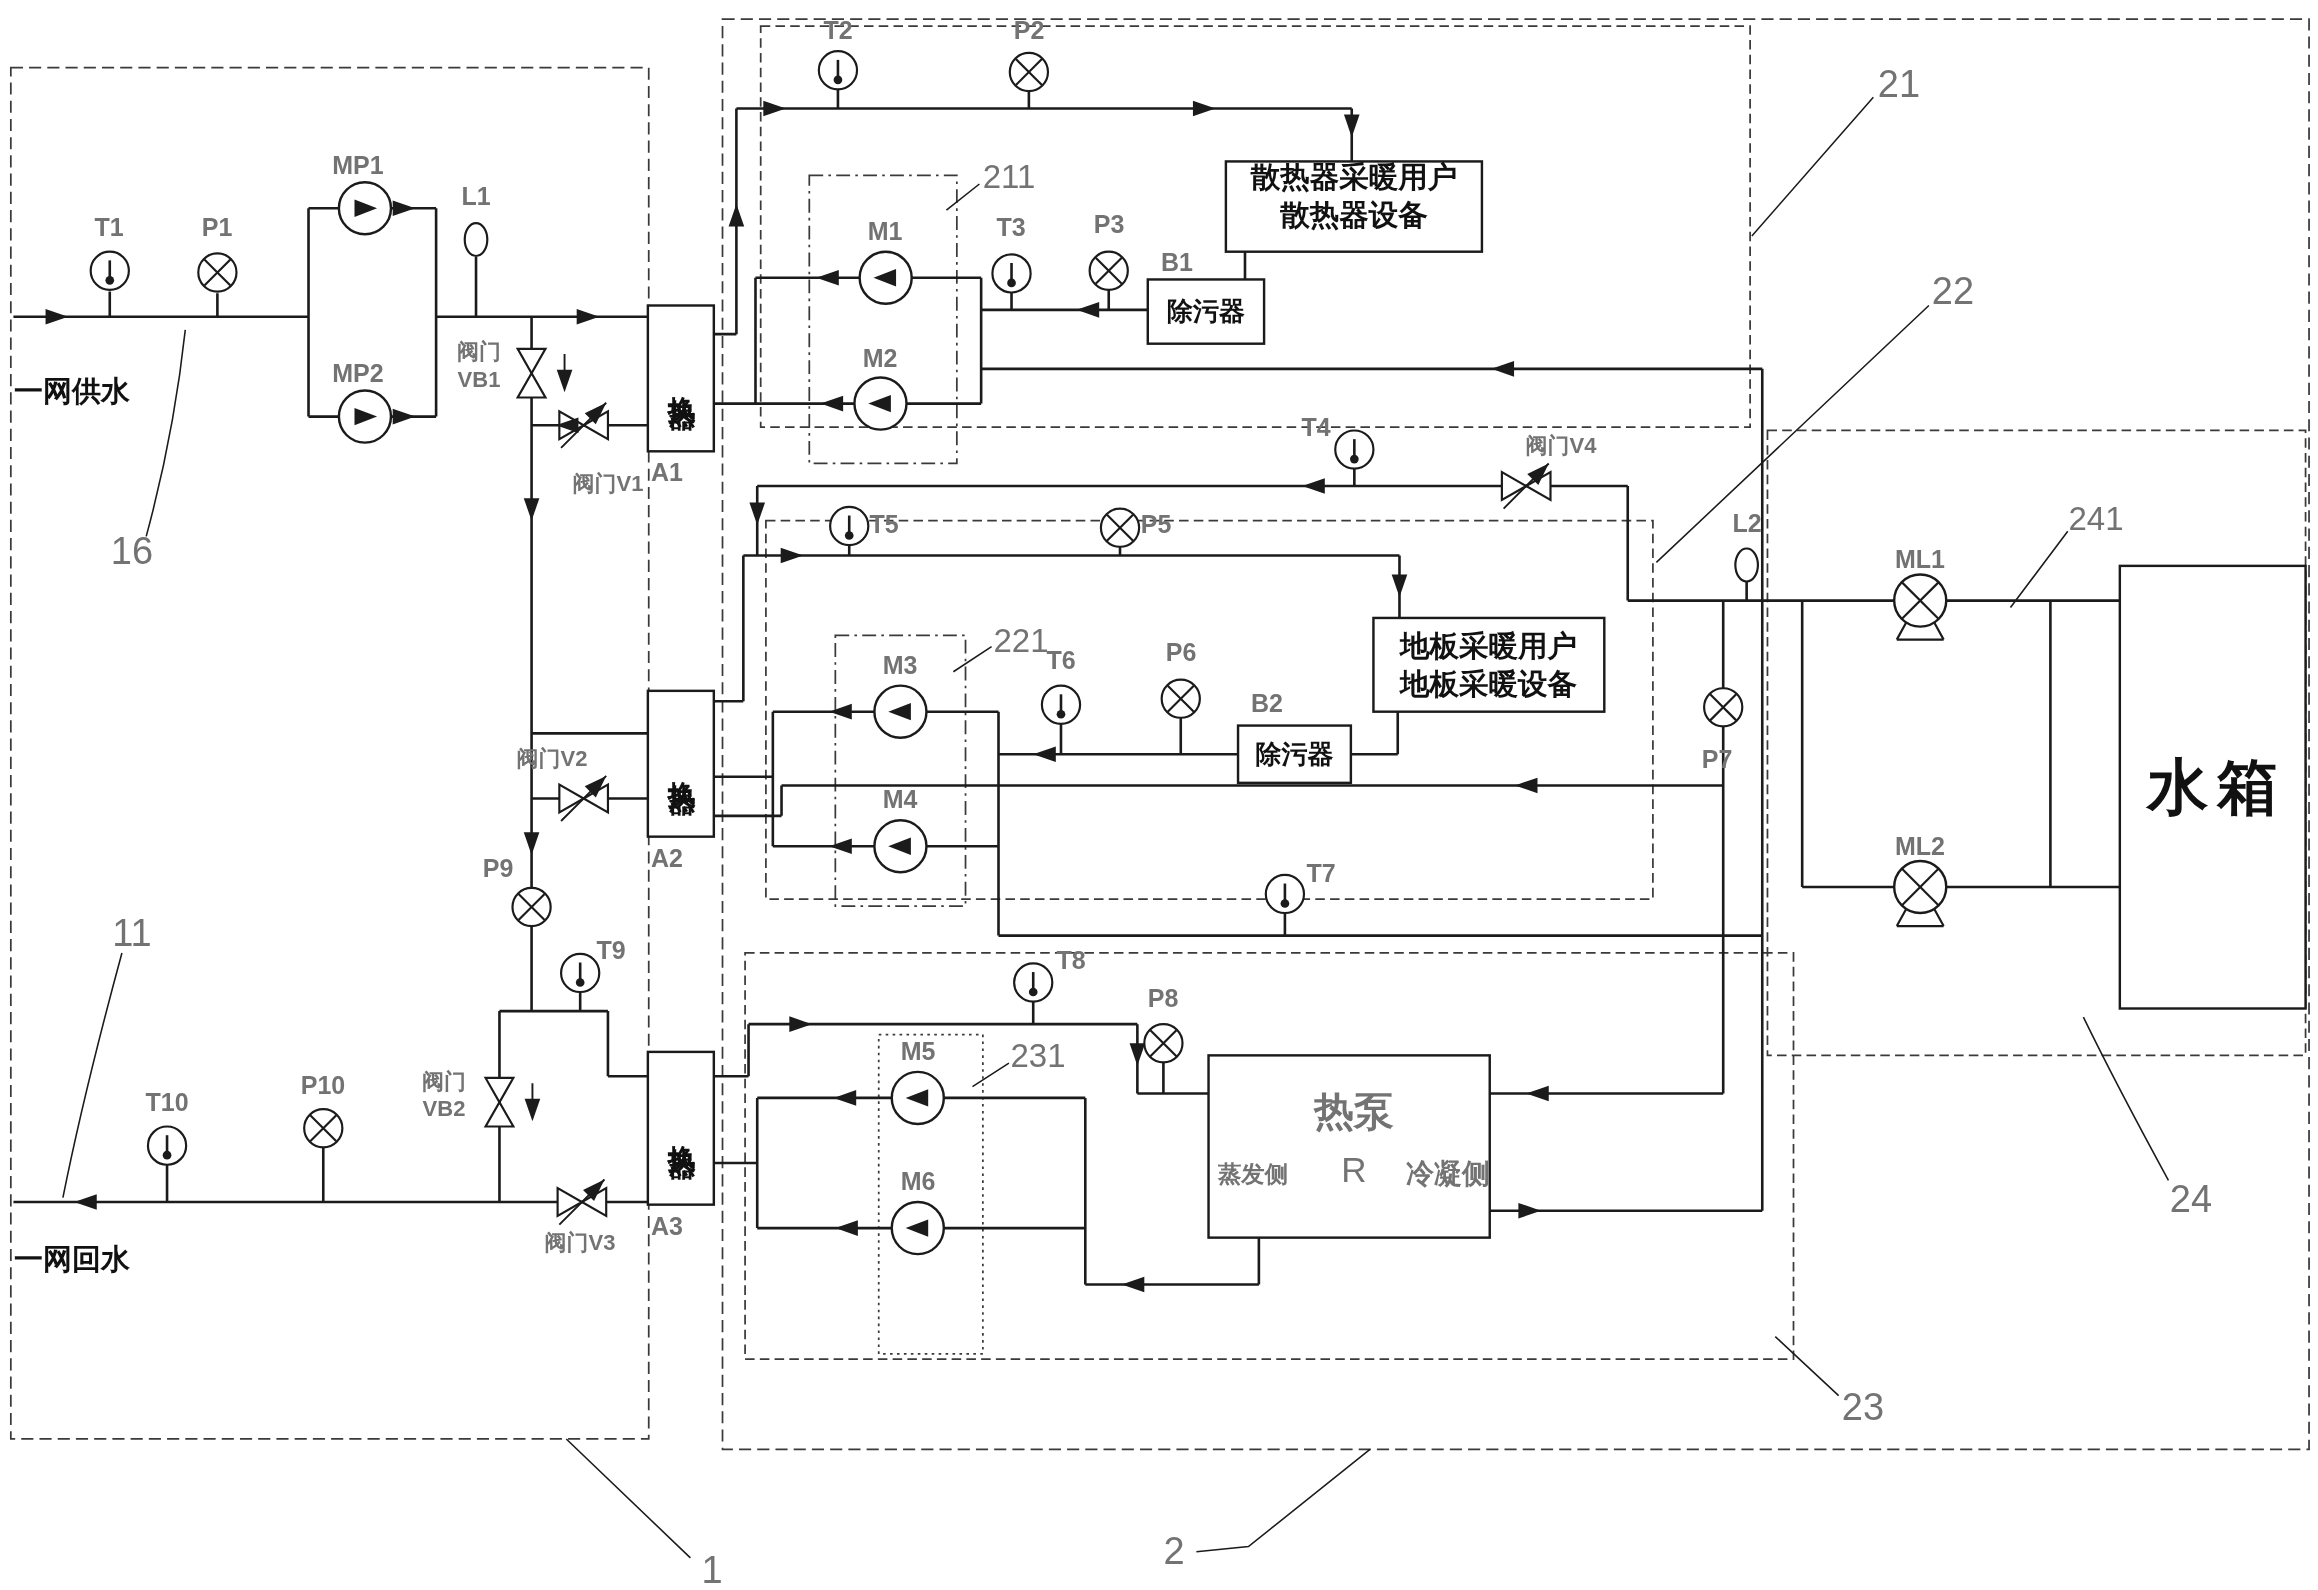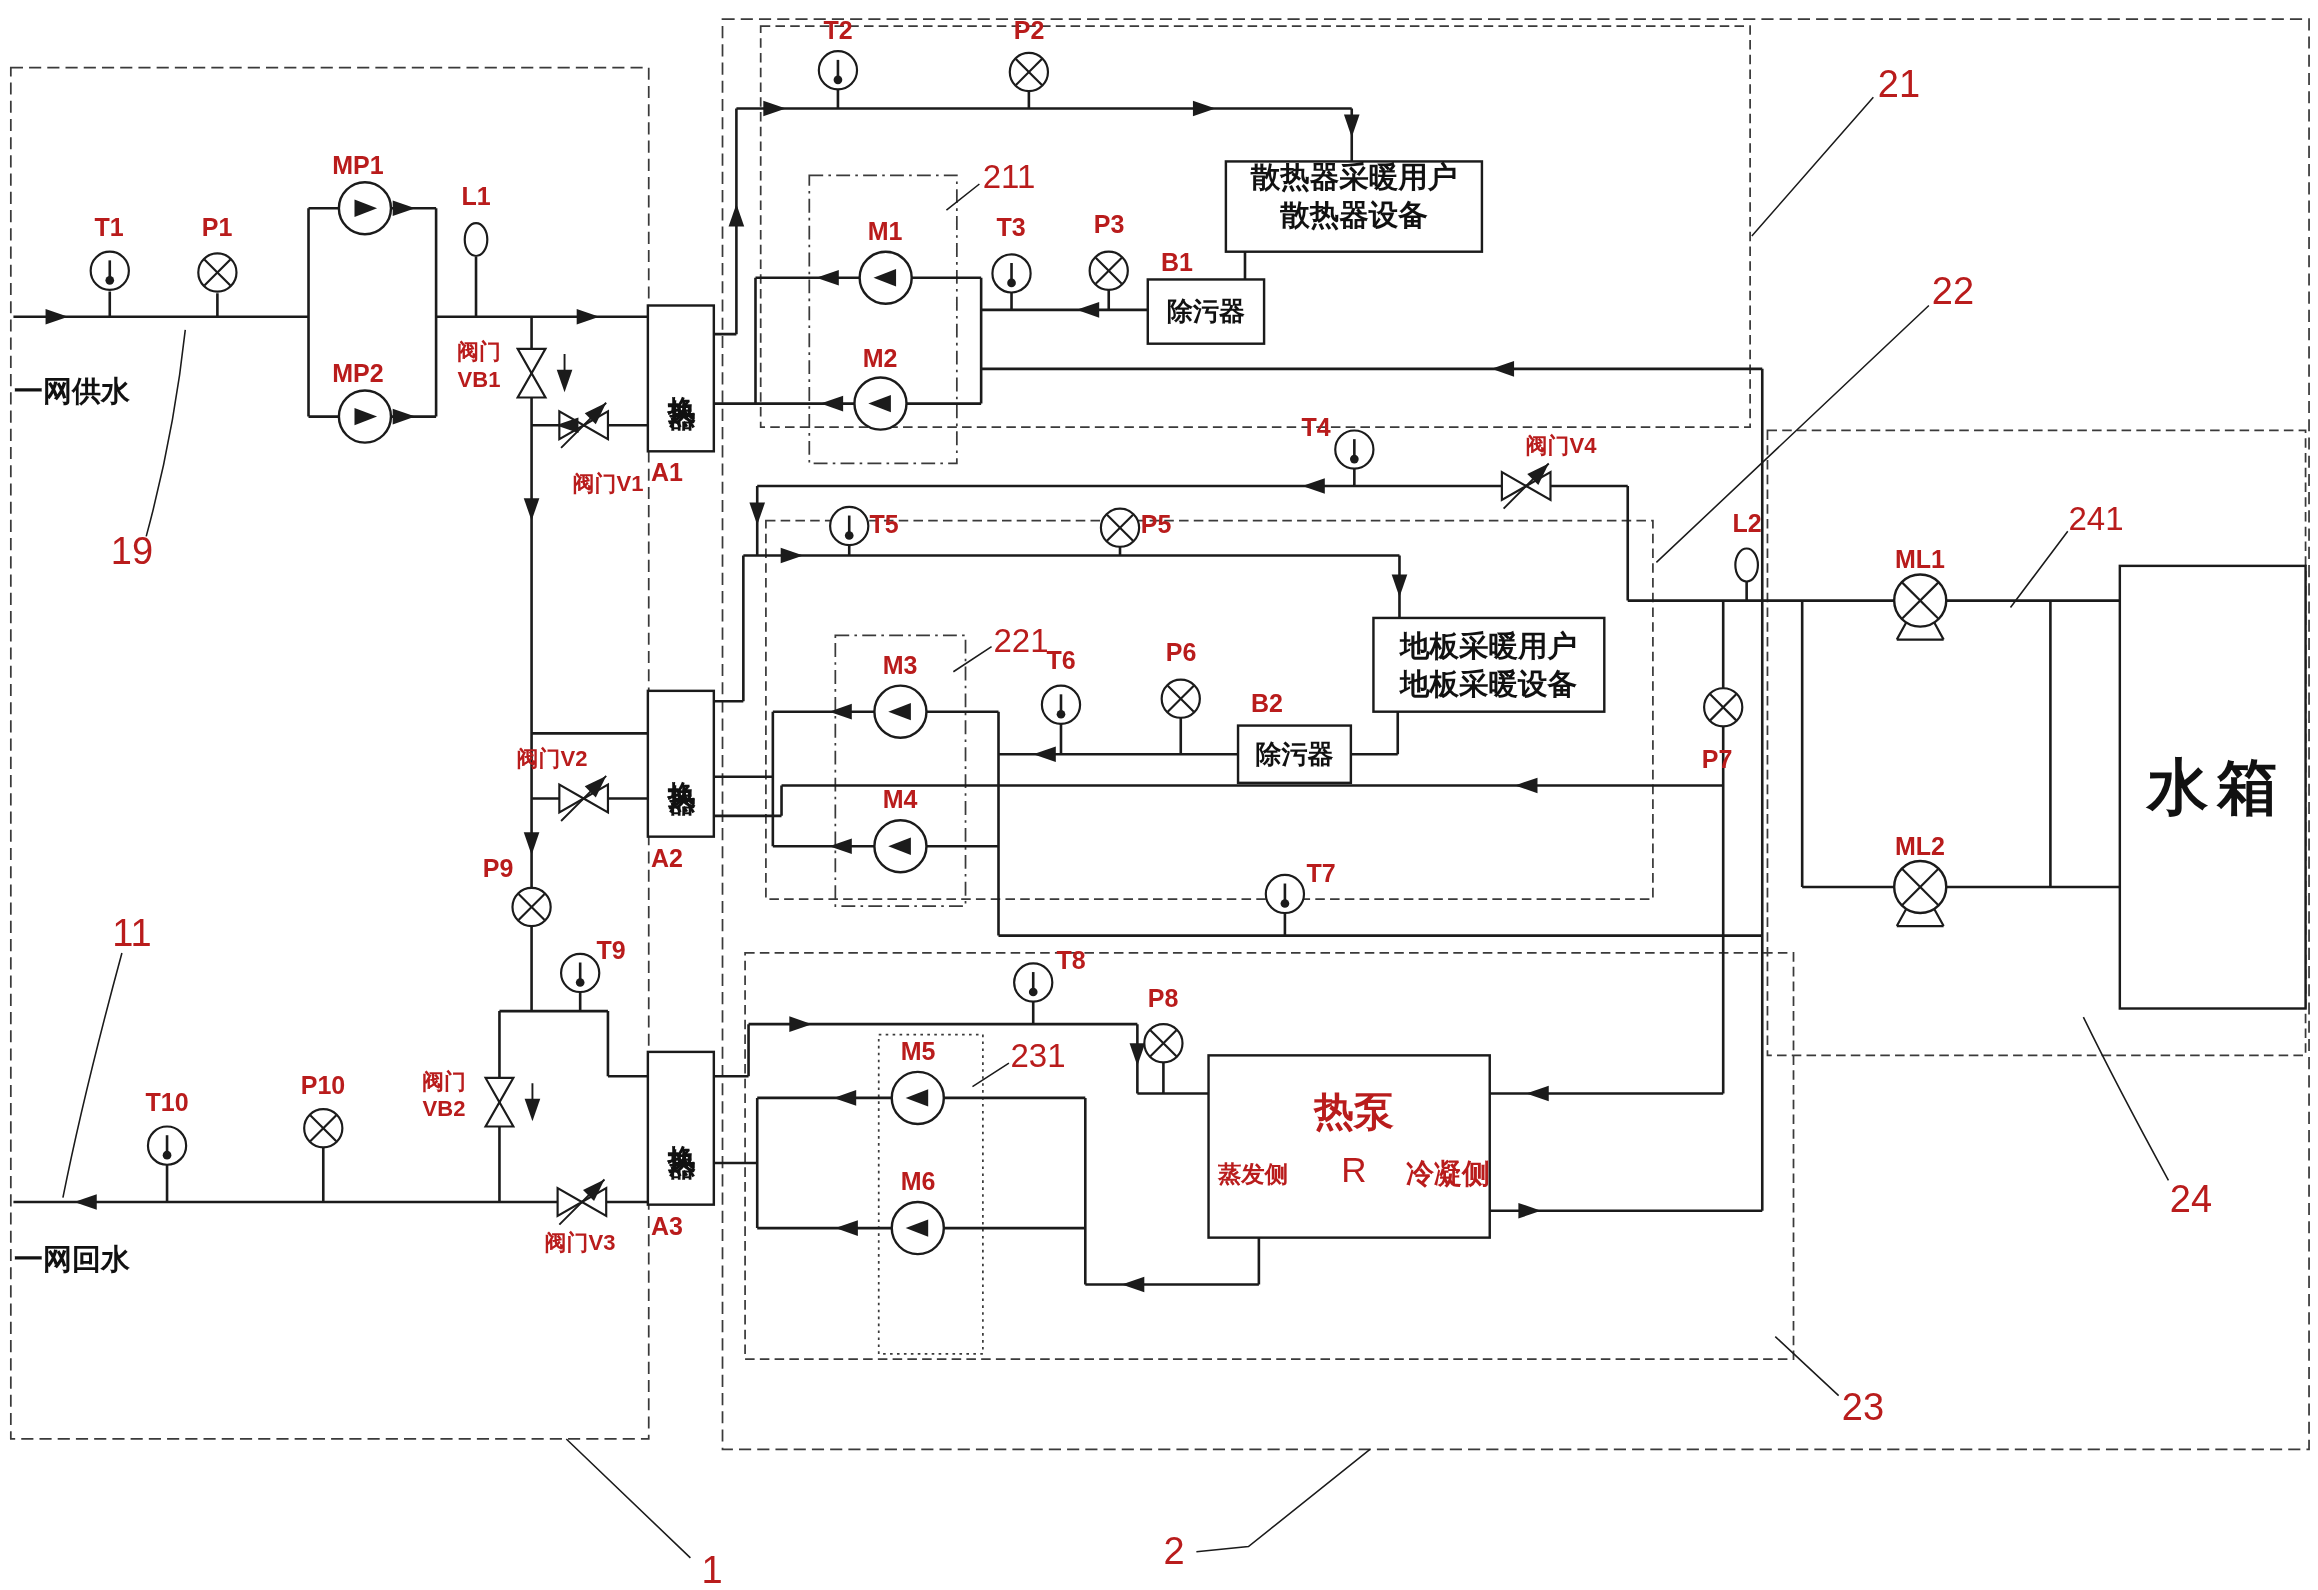--- a/index.html
+++ b/index.html
@@ -1,20 +1,20 @@
 <!DOCTYPE html>
 <html style="font-size:14px"><head>
 <meta charset="utf-8">
 <style>
   *{margin:0;padding:0;box-sizing:border-box}
   html,body{background:#fff;}
   body{width:2319px;height:1590px;font-family:"Liberation Sans","DejaVu Sans",sans-serif;color:#111;}
   #stage{position:relative;width:2319px;height:1590px;background:#fff;overflow:hidden;}
   #stage > svg{position:absolute;left:0;top:0;}
-  .lbl{position:absolute;transform:translate(-50%,-50%);white-space:nowrap;color:#b91c1c;font-weight:600;font-size:25px;line-height:1.05;}
+  .lbl{position:absolute;transform:translate(-50%,-50%);white-space:nowrap;color:#737373;font-weight:600;font-size:25px;line-height:1.05;}
   .ref{font-size:38px;font-weight:400;}
   .small{font-size:22px;}
   .cnbox{position:absolute;display:flex;flex-direction:column;align-items:center;justify-content:center;color:#111;font-weight:600;text-align:center;line-height:1.3;}
   .vtext{writing-mode:vertical-rl;text-orientation:upright;}
   .lblleft{position:absolute;white-space:nowrap;color:#111;font-weight:600;font-size:29px;}
 </style>
 </head>
 <body>
 
 <div id="stage">
@@ -244,21 +244,21 @@
 <div class="lbl" style="left:1354px;top:1170px;font-size:35px;font-weight:400">R</div>
 <div class="lbl" style="left:1253px;top:1174px;font-size:23.4px">蒸发侧</div>
 <div class="lbl" style="left:1448px;top:1174px;font-size:28px">冷凝侧</div>
 
 <div class="lbl" style="left:1747px;top:523px">L2</div>
 <div class="lbl" style="left:1717px;top:759px">P7</div>
 <div class="lbl" style="left:1920px;top:559px">ML1</div>
 <div class="lbl" style="left:1920px;top:846px">ML2</div>
 <div class="cnbox" style="left:2120px;top:566px;width:194px;height:443px;font-size:61px;letter-spacing:8.7px">水箱</div>
 
-<div class="lbl ref" style="left:132px;top:552px">19</div>
+<div class="lbl ref" style="left:132px;top:552px">16</div>
 <div class="lbl ref" style="left:132px;top:934px">11</div>
 <div class="lbl ref" style="left:712px;top:1571px">1</div>
 <div class="lbl ref" style="left:1174px;top:1552px">2</div>
 <div class="lbl ref" style="left:1899px;top:85px">21</div>
 <div class="lbl ref" style="left:1953px;top:292px">22</div>
 <div class="lbl ref" style="left:1863px;top:1408px">23</div>
 <div class="lbl ref" style="left:2191px;top:1200px">24</div>
 <div class="lbl ref" style="left:1009px;top:177px;font-size:33px">211</div>
 <div class="lbl ref" style="left:1021px;top:641px;font-size:33px">221</div>
 <div class="lbl ref" style="left:1038px;top:1056px;font-size:33px">231</div>

